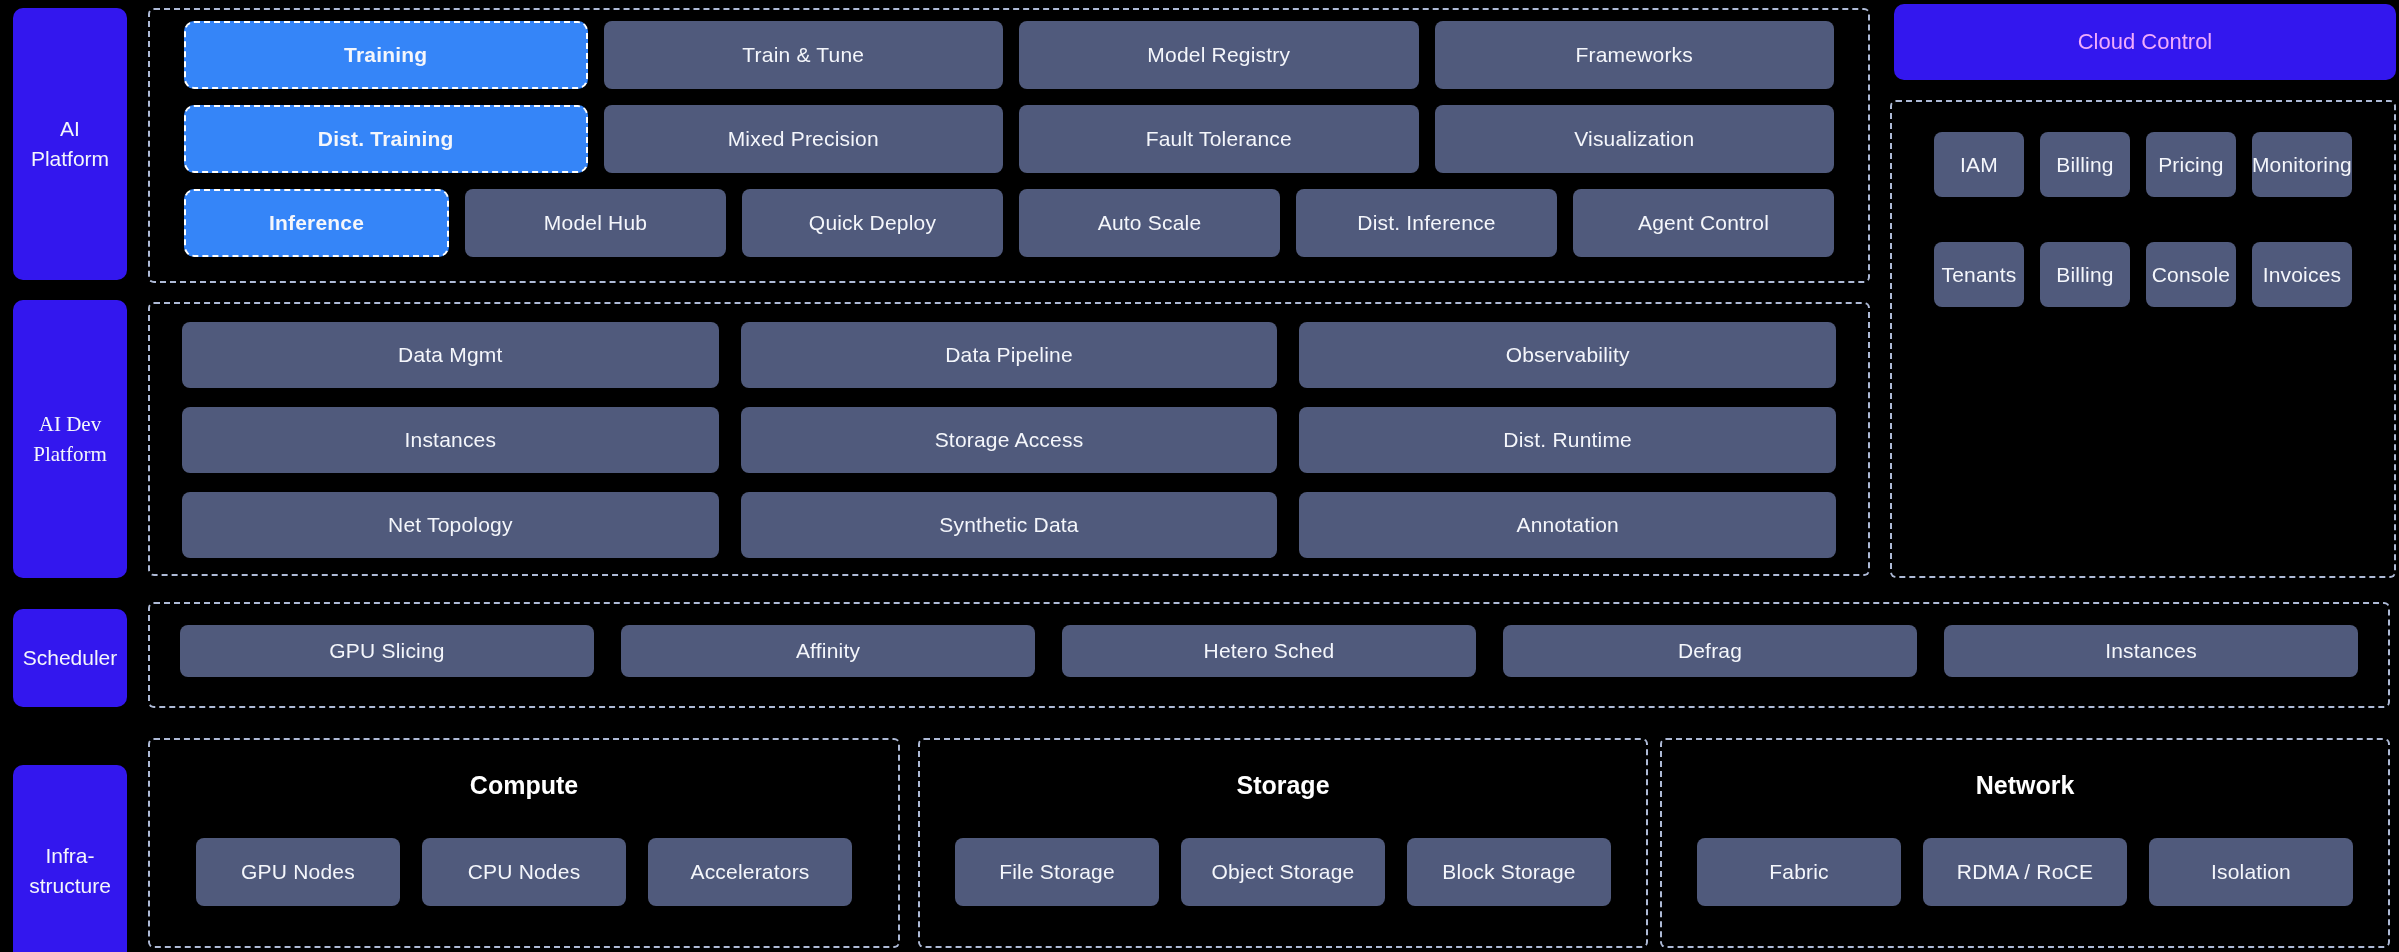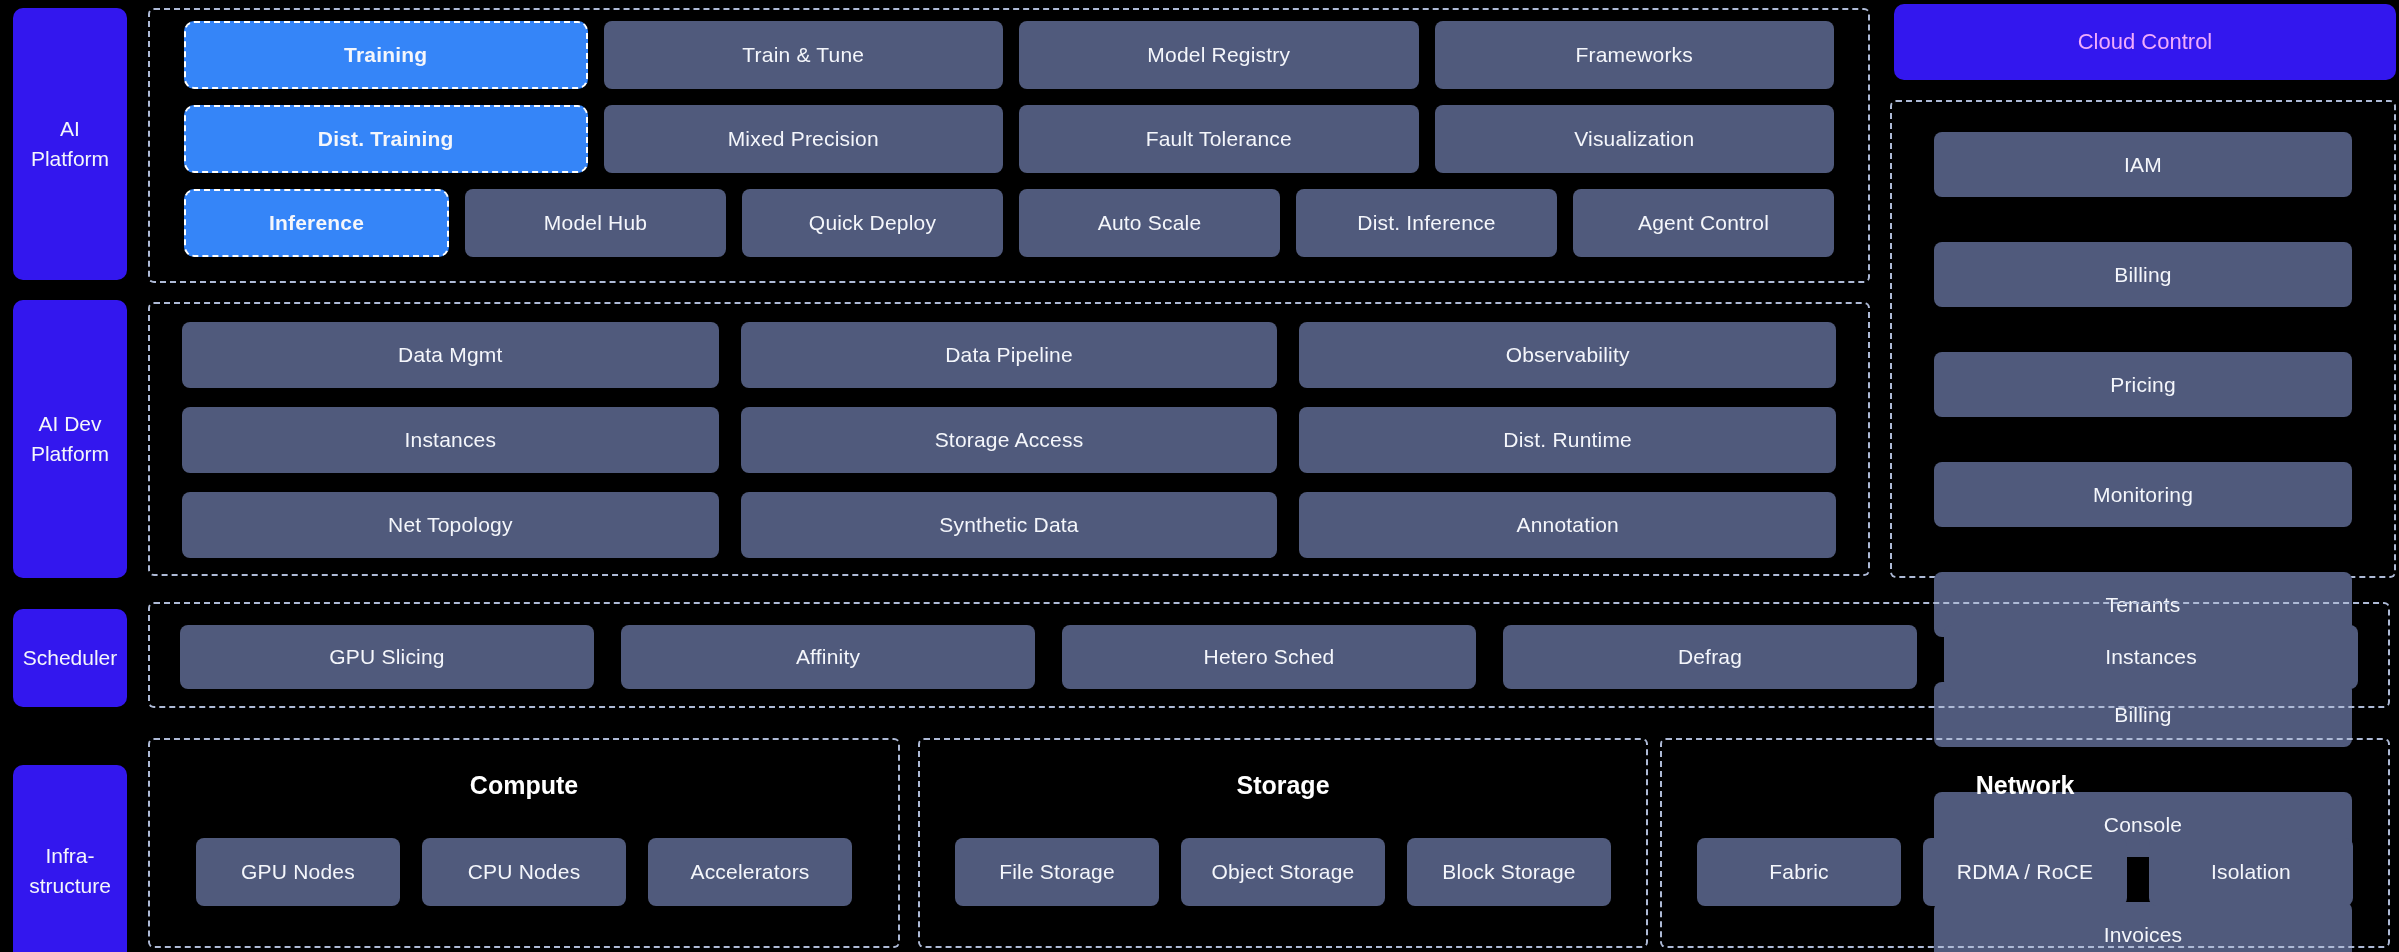--- a/index.html
+++ b/index.html
@@ -10,21 +10,21 @@
     position: relative;
   }
   .side-label {
     position: absolute; left: 13px; width: 114px;
     background: #3317EE; border-radius: 10px;
     color: #F4F6FB; font-size: 21px; line-height: 1.45;
     display: flex; align-items: center; justify-content: center;
     text-align: center; white-space: pre-line;
   }
   #side-0 { top: 8px;   height: 272px; }
-  #side-1 { top: 300px; height: 278px; }
+  #side-1 { top: 300px; height: 278px; font-family: Liberation Serif, serif; }
   #side-2 { top: 609px; height: 98px;  }
   #side-3 { top: 765px; height: 212px; }
 
   .panel {
     position: absolute; box-sizing: border-box;
     border: 2px dashed #AEBAD6; border-radius: 6px;
   }
   .tile {
     background: #505A7C; border-radius: 8px;
     color: #F4F6FB; font-size: 21px; letter-spacing: 0.2px;
@@ -49,28 +49,28 @@
 
   
   #cloud-header {
     position: absolute; left: 1894px; top: 4px; width: 502px; height: 76px;
     background: #3317EE; border-radius: 10px; color: #f0abfc; font-size: 22px;
     display: flex; align-items: center; justify-content: center;
   }
   #panel-cloud {
     left: 1890px; top: 100px; width: 506px; height: 478px;
     padding: 30px 42px; display: grid;
-    grid-template-columns: 1fr; grid-auto-rows: 65px;
+    grid-template-columns: 1fr 1fr 1fr 1fr; grid-auto-rows: 65px;
     gap: 45px 16px; align-content: start;
   }
 
   
   #panel-sched { left: 148px; top: 602px; width: 2242px; height: 106px;
     padding: 21px 30px; display: flex; gap: 27px; }
-  #panel-sched .tile { flex: 1; height: 64px; }
+  #panel-sched .tile { flex: 1; height: 52px; }
 
   
   .infra-panel { top: 738px; height: 210px; padding-top: 28px; }
   #panel-compute { left: 148px;  width: 752px; }
   #panel-storage { left: 918px;  width: 730px; }
   #panel-network { left: 1660px; width: 730px; }
   .infra-title {
     height: 34px; color: #FFFFFF; font-size: 25px; font-weight: 700;
     display: flex; align-items: center; justify-content: center;
   }

